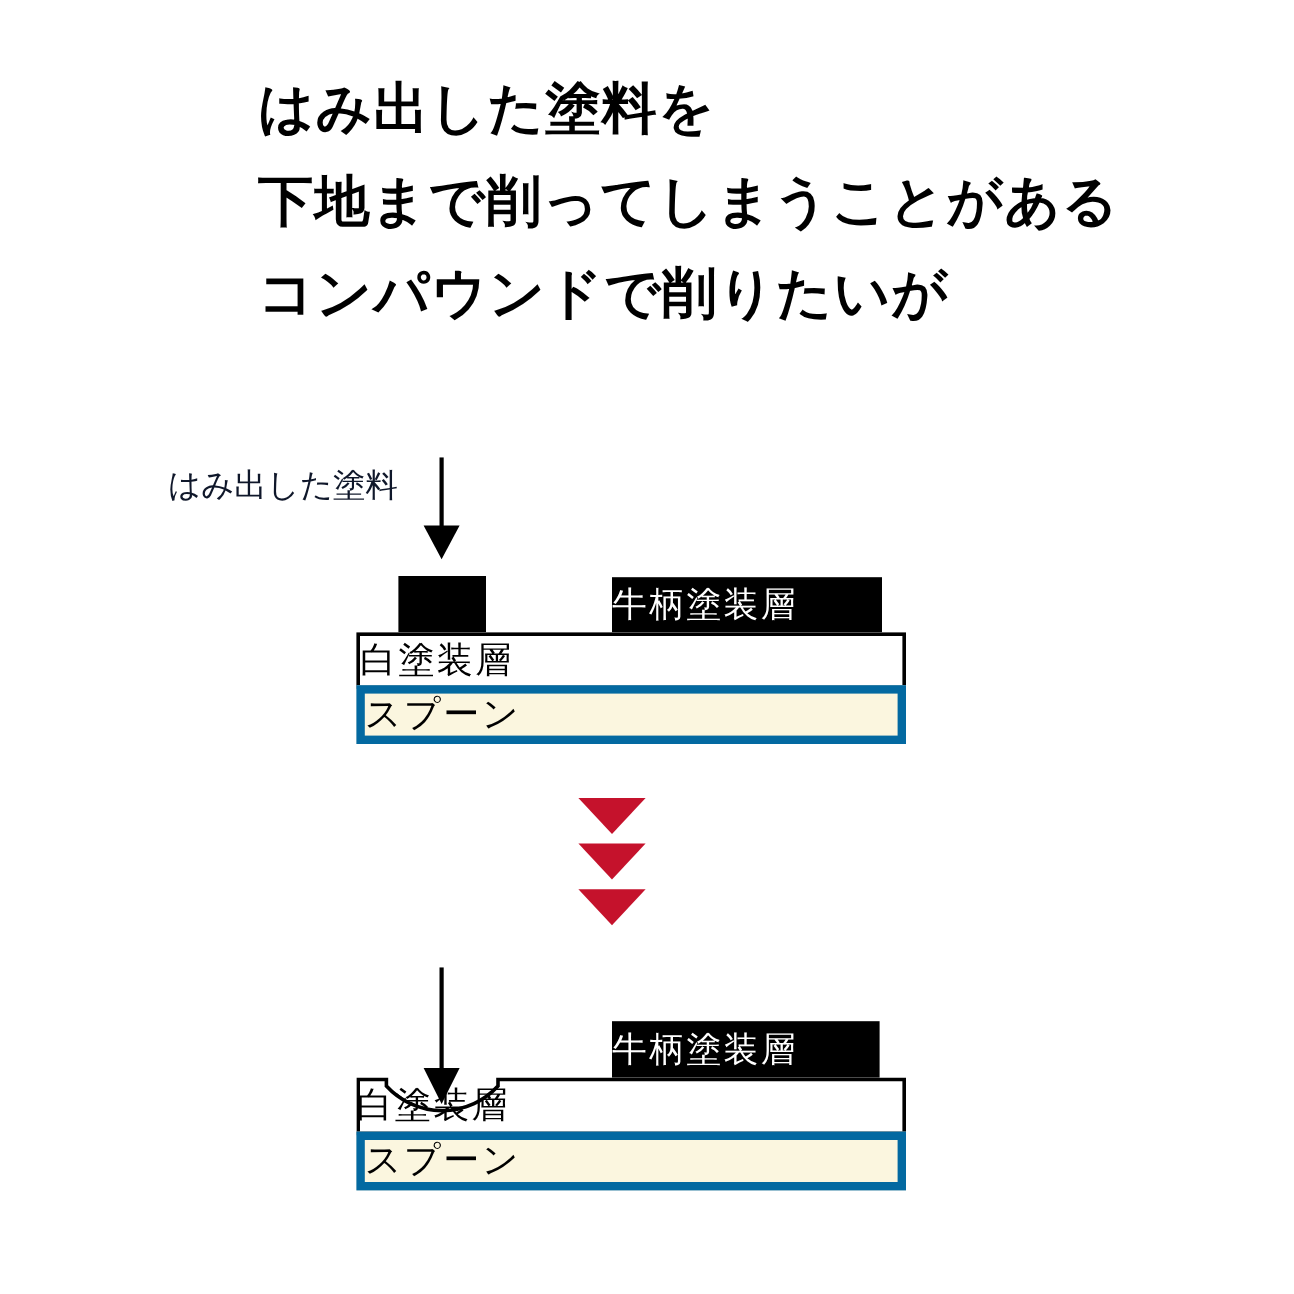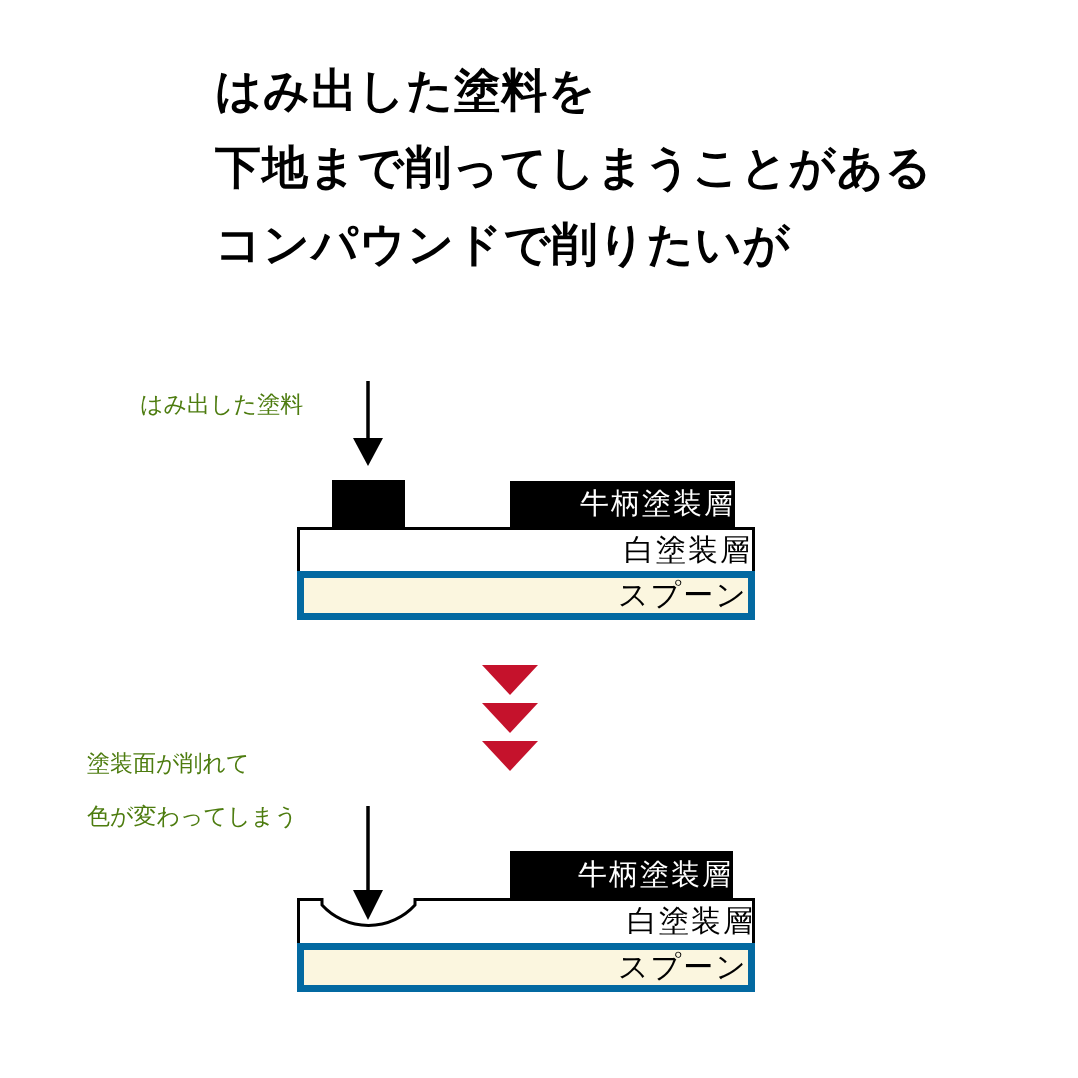--- a/index.html
+++ b/index.html
@@ -12,24 +12,24 @@
   .canvas{
     position:relative;width:937px;height:1078px;background:#ffffff;
     font-family:"Liberation Sans","DejaVu Sans",sans-serif;color:var(--text-black);
     overflow:hidden;
   }
   .abs{position:absolute;}
   .title{
     left:215px;top:52px;font-size:46px;line-height:77px;font-weight:900;
     letter-spacing:1px;white-space:nowrap;
   }
-  .note{font-size:23px;line-height:53px;white-space:nowrap;color:#4d7c0f;}
+  .note{font-size:27px;line-height:53px;white-space:nowrap;color:#0f172a;}
   .layer{
     position:absolute;box-sizing:border-box;display:flex;align-items:center;
-    justify-content:flex-end;font-size:30px;letter-spacing:2px;white-space:nowrap;
+    justify-content:flex-start;font-size:30px;letter-spacing:2px;white-space:nowrap;
   }
   .pattern-box{background:var(--paint-black);color:#fff;font-size:29px;}
   .white-box{background:#ffffff;border:3px solid #000;}
   .cream-box{background:var(--spoon-cream);border:7px solid #0369a1;}
   .paint-block{position:absolute;background:var(--paint-black);}
   .tri-stack{display:flex;flex-direction:column;gap:8px;}
   .tri{
     width:0;height:0;border-left:28px solid transparent;
     border-right:28px solid transparent;border-top:30px solid var(--arrow-red);
   }
@@ -66,24 +66,20 @@
   <div class="layer cream-box" style="left:297px;top:571px;width:458px;height:49px;">
     <span>スプーン</span>
   </div>
 
   <div class="abs tri-stack" style="left:482px;top:665px;">
     <div class="tri"></div>
     <div class="tri"></div>
     <div class="tri"></div>
   </div>
 
-  <div class="abs note" style="left:87px;top:737px;">
-    <div>塗装面が削れて</div>
-    <div>色が変わってしまう</div>
-  </div>
 
   <svg class="abs" style="left:352px;top:806px;" width="32" height="116" viewBox="0 0 32 116">
     <line x1="16" y1="0" x2="16" y2="87" stroke="#000" stroke-width="3.5"></line>
     <polygon points="1,84 31,84 16,114" fill="#000"></polygon>
   </svg>
 
   <div class="layer pattern-box" style="left:510px;top:851px;width:223px;height:47px;">
     <span>牛柄塗装層</span>
   </div>
 

